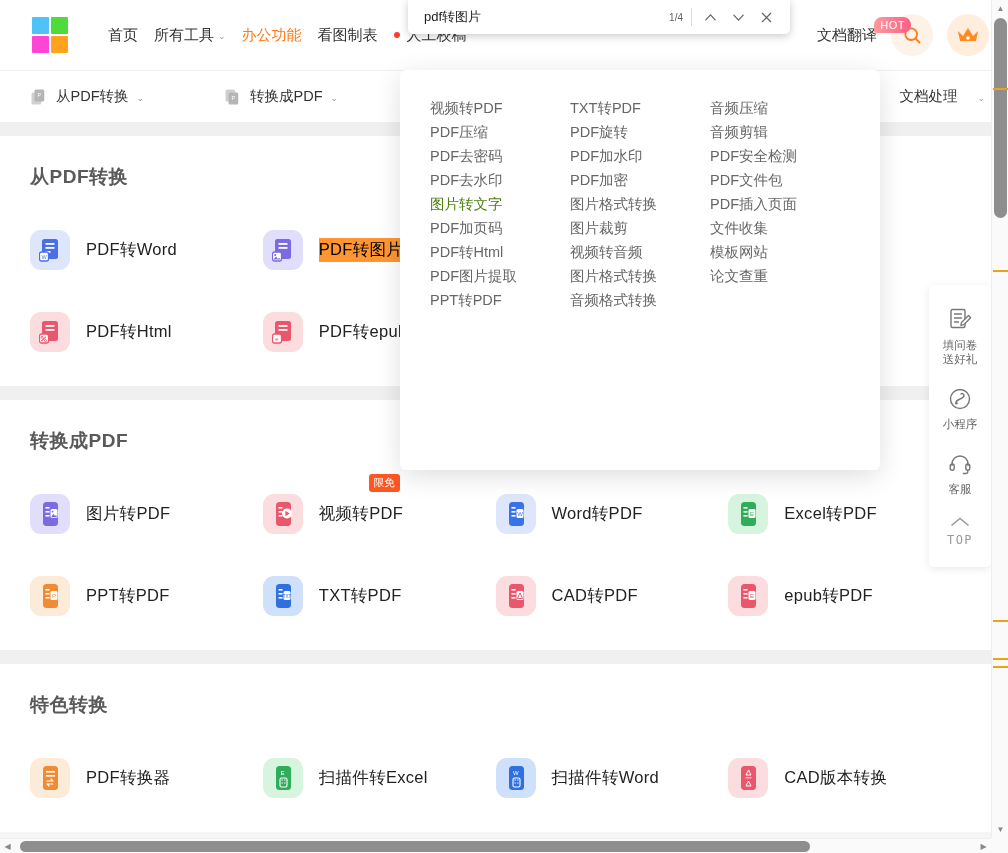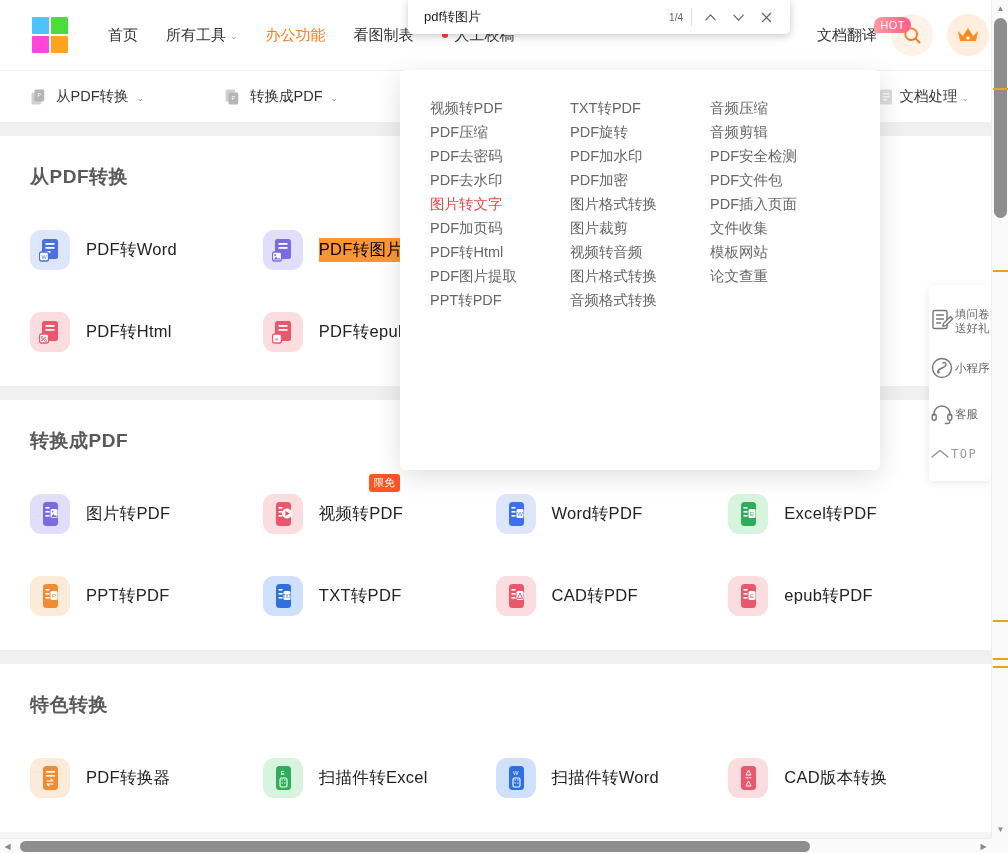--- a/index.html
+++ b/index.html
@@ -20,21 +20,21 @@
   }
   .logo { display: flex; align-items: center; gap: 10px; }
   .logo-squares { width: 36px; height: 36px; display: grid; grid-template-columns: 1fr 1fr; grid-template-rows: 1fr 1fr; gap: 2px; }
   .logo-squares i { display: block; border-radius: 1px; }
   .sq1 { background: #4fc3f7; }
   .sq2 { background: #4ddc3a; }
   .sq3 { background: #ff45d8; }
   .sq4 { background: #ffa21e; }
   .logo-text { font-size: 30px; letter-spacing: 1px; color: #6b6b6b; font-family: "DejaVu Sans Mono", monospace; font-weight: 400; }
 
-  .topnav { display: flex; align-items: center; gap: 28px; margin-left: 40px; position: relative; }
+  .topnav { display: flex; align-items: center; gap: 16px; margin-left: 40px; position: relative; }
   .topnav-item { font-size: 15px; color: #333; white-space: nowrap; display: flex; align-items: center; gap: 4px; cursor: pointer; }
   .topnav-item.active { color: #ff7a18; }
   .caret { font-size: 9px; color: #999; transform: translateY(1px); }
   .dot-red { width: 6px; height: 6px; border-radius: 50%; background: #ff3b30; display: inline-block; margin-right: 3px; }
 
   .hdr-right { position: absolute; right: 0px; top: 0; height: 70px; display: flex; align-items: center; gap: 14px; padding-right: 2px; }
   .trans-link { position: relative; font-size: 15px; color: #333; white-space: nowrap; }
   .hot-badge {
     position: absolute; right: -34px; top: -9px;
     background: linear-gradient(90deg,#ff9a9e,#fa5f86);
@@ -45,21 +45,21 @@
   .search-btn { background: #fff2e8; }
   .vip-btn { background: #ffeedd; }
 
   
   .subnav {
     position: relative; height: 52px; background: #fff; border-top: 1px solid #f0f0f0;
     display: flex; align-items: center; padding-left: 30px; z-index: 4;
   }
   .subnav-item { display: flex; align-items: center; gap: 8px; font-size: 14.5px; color: #333; margin-right: 80px; white-space: nowrap; cursor: pointer; }
   .sub-ico { width: 18px; height: 18px; flex: 0 0 18px; opacity: .65; }
-  .subnav-right { position: absolute; right: 22px; display: flex; align-items: center; gap: 4px; font-size: 14.5px; color: #333; }
+  .subnav-right { position: absolute; right: 6px; display: flex; align-items: center; gap: 20px; font-size: 14.5px; color: #333; }
 
   
   .spacer { height: 14px; background: #f0f0f0; }
   .card { background: #fff; padding: 28px 30px 34px 30px; }
   .card-title { font-size: 19px; font-weight: bold; color: #595959; margin-bottom: 40px; letter-spacing: .5px; }
   .grid { display: grid; grid-template-columns: repeat(4, 1fr); row-gap: 42px; }
   .tool { display: flex; align-items: center; gap: 16px; position: relative; cursor: pointer; }
   .tool-ico { width: 40px; height: 40px; border-radius: 11px; display: flex; align-items: center; justify-content: center; flex: 0 0 40px; }
   .tool-label { font-size: 16.5px; font-weight: normal; color: #222; white-space: nowrap; letter-spacing: .3px; }
   .tool-label.hl { background: #ff9632; color: #000; padding: 1px 0; }
@@ -67,29 +67,29 @@
 
   
   .dropdown {
     position: absolute; left: 400px; top: 70px; width: 480px; height: 400px;
     background: #fff; border-radius: 6px;
     box-shadow: 0 6px 26px rgba(0,0,0,.13); z-index: 30;
     padding: 26px 30px 20px 30px;
   }
   .dd-grid { display: grid; grid-template-columns: 1fr 1fr 1fr; row-gap: 16px; }
   .dd-item { font-size: 14.5px; color: #666; line-height: 24px; white-space: nowrap; cursor: pointer; }
-  .dd-item.active { color: #ef4444; }
+  .dd-item.active { color: #4d7c0f; }
 
   
   .rail {
     position: absolute; right: 17px; top: 285px; width: 62px;
     background: #fff; border-radius: 5px; box-shadow: 0 2px 10px rgba(0,0,0,.09);
     z-index: 20; padding: 12px 0 10px 0;
   }
-  .rail-item { display: flex; flex-direction: row; align-items: center; padding: 10px 0; cursor: pointer; }
+  .rail-item { display: flex; flex-direction: column; align-items: center; gap: 5px; padding: 10px 0; cursor: pointer; }
   .rail-label { font-size: 11.5px; color: #666; line-height: 14px; text-align: center; }
   .rail-top-text { font-size: 12px; color: #999; letter-spacing: 1.5px; font-family: "DejaVu Sans Mono", monospace; }
 
   
   .findbar {
     position: absolute; left: 408px; top: 0; width: 382px; height: 34px;
     background: #fff; border-radius: 0 0 5px 5px;
     box-shadow: 0 2px 8px rgba(0,0,0,.22); z-index: 60;
     display: flex; align-items: center; padding: 0 10px 0 16px;
   }

